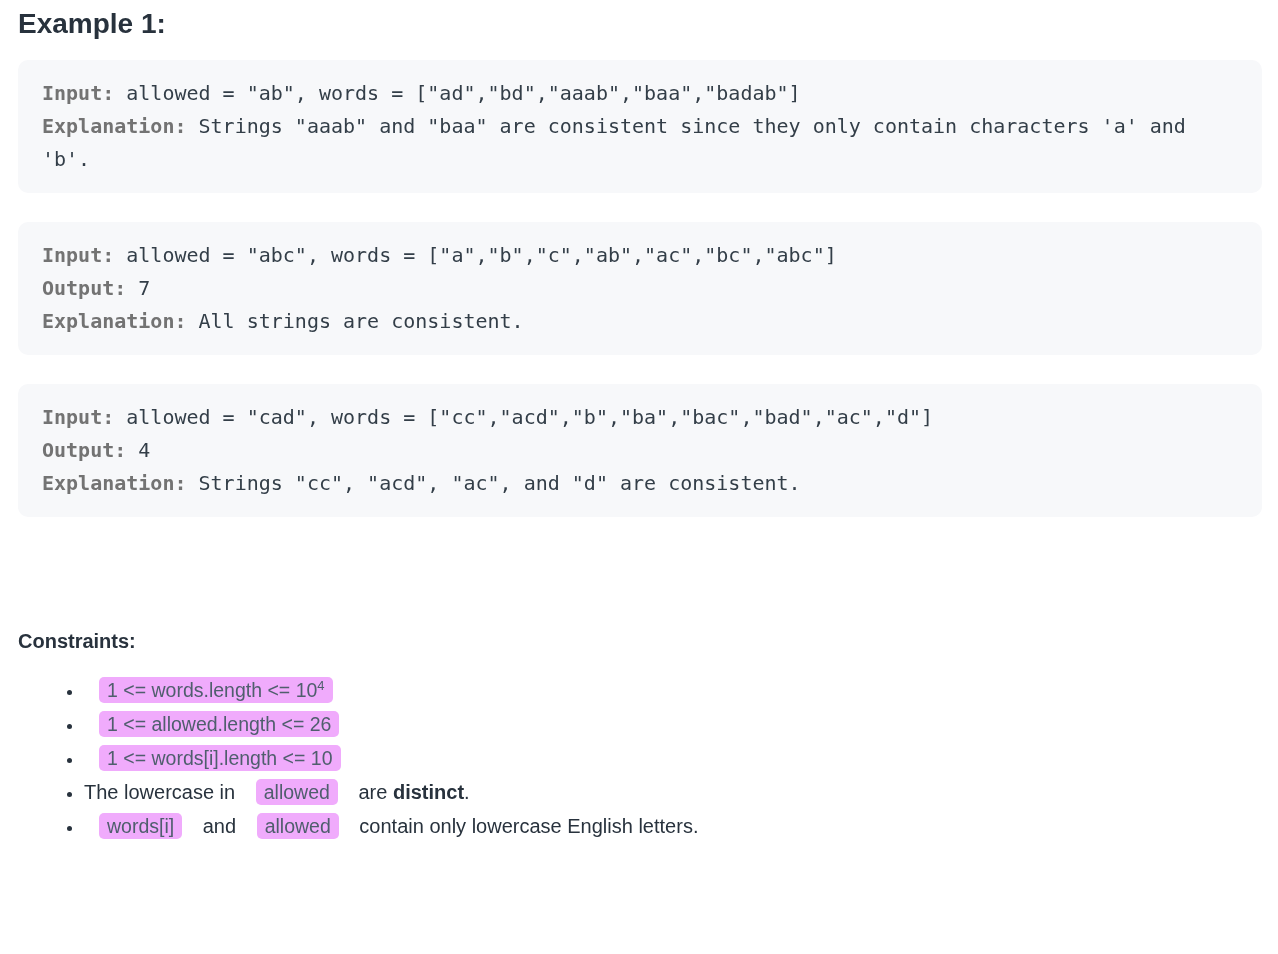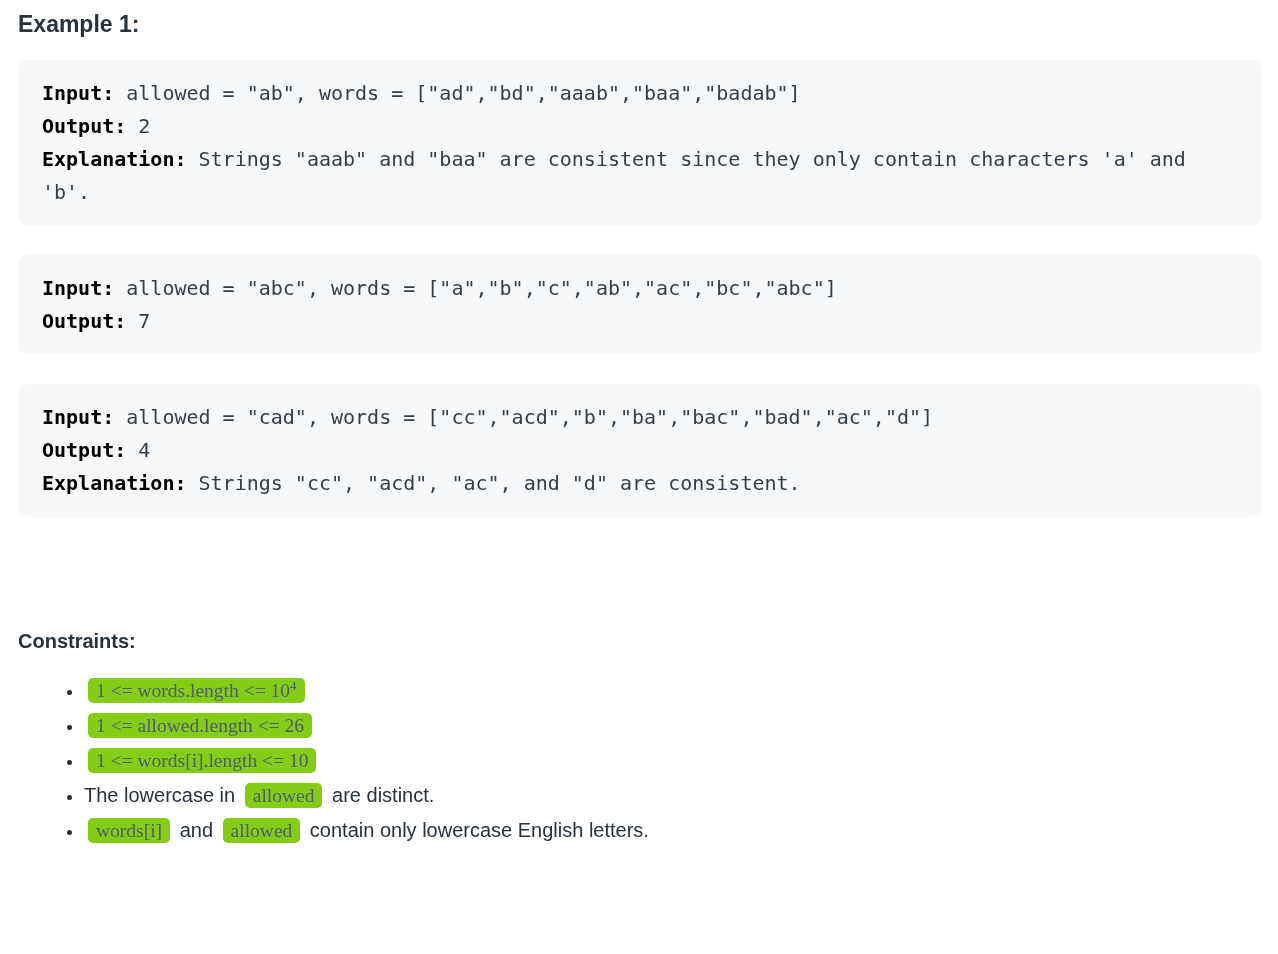--- a/index.html
+++ b/index.html
@@ -10,21 +10,21 @@
     font-family: "Liberation Sans", sans-serif;
     color: #28323d;
   }
   .page {
     width: 1278px;
     min-height: 954px;
     padding: 14px 16px 10px 18px;
     background: #ffffff;
   }
   .example-heading {
-    font-size: 23px;
+    font-size: 28px;
     font-weight: 700;
     line-height: 20px;
     color: #28323d;
     margin: 0 0 26px 0;
   }
   .code-block {
     background: #f7f8fa;
     border-radius: 10px;
     padding: 17px 24px;
     margin: 0 0 29px 0;
@@ -33,21 +33,21 @@
   .code-line {
     font-family: "DejaVu Sans Mono", monospace;
     font-size: 20px;
     line-height: 33px;
     color: #333e48;
     white-space: pre-wrap;
     word-break: break-word;
   }
   .code-line strong {
     font-weight: 700;
-    color: #000000;
+    color: #737373;
   }
   .section-gap {
     height: 56px;
   }
   .constraints-heading {
     font-size: 20px;
     font-weight: 700;
     line-height: 20px;
     color: #28323d;
     margin: 29px 0 16px 0;
@@ -61,53 +61,53 @@
     font-size: 20px;
     line-height: 34px;
     color: #28323d;
     margin: 0 0 0 0;
   }
   ul.constraints-list li::marker {
     color: #28323d;
     font-size: 18px;
   }
   .inline-code {
-    font-family: Liberation Serif, serif;
+    font-family: Liberation Sans, sans-serif;
     font-size: 19.5px;
     color: #4f5e6d;
-    background: #84cc16;
+    background: #f0abfc;
     border-radius: 5px;
     padding: 2px 8px;
-    margin: 0 4px;
+    margin: 0 15px;
     white-space: pre;
   }
   .inline-code sup {
     font-size: 13px;
     line-height: 0;
   }
   .bold-text {
-    font-weight: 400;
+    font-weight: 700;
     color: #28323d;
   }
 </style>
 </head>
 <body>
 
 <div class="page">
 
   <h3 class="example-heading">Example 1:</h3>
   <div class="code-block">
     <div class="code-line"><strong>Input:</strong><span> allowed = "ab", words = ["ad","bd","aaab","baa","badab"]</span></div>
-    <div class="code-line"><strong>Output:</strong><span> 2</span></div>
     <div class="code-line"><strong>Explanation:</strong><span> Strings "aaab" and "baa" are consistent since they only contain characters 'a' and 'b'.</span></div>
   </div>
 
   <div class="code-block">
     <div class="code-line"><strong>Input:</strong><span> allowed = "abc", words = ["a","b","c","ab","ac","bc","abc"]</span></div>
     <div class="code-line"><strong>Output:</strong><span> 7</span></div>
+    <div class="code-line"><strong>Explanation:</strong><span> All strings are consistent.</span></div>
   </div>
 
   <div class="code-block">
     <div class="code-line"><strong>Input:</strong><span> allowed = "cad", words = ["cc","acd","b","ba","bac","bad","ac","d"]</span></div>
     <div class="code-line"><strong>Output:</strong><span> 4</span></div>
     <div class="code-line"><strong>Explanation:</strong><span> Strings "cc", "acd", "ac", and "d" are consistent.</span></div>
   </div>
 
   <div class="section-gap"></div>
 

